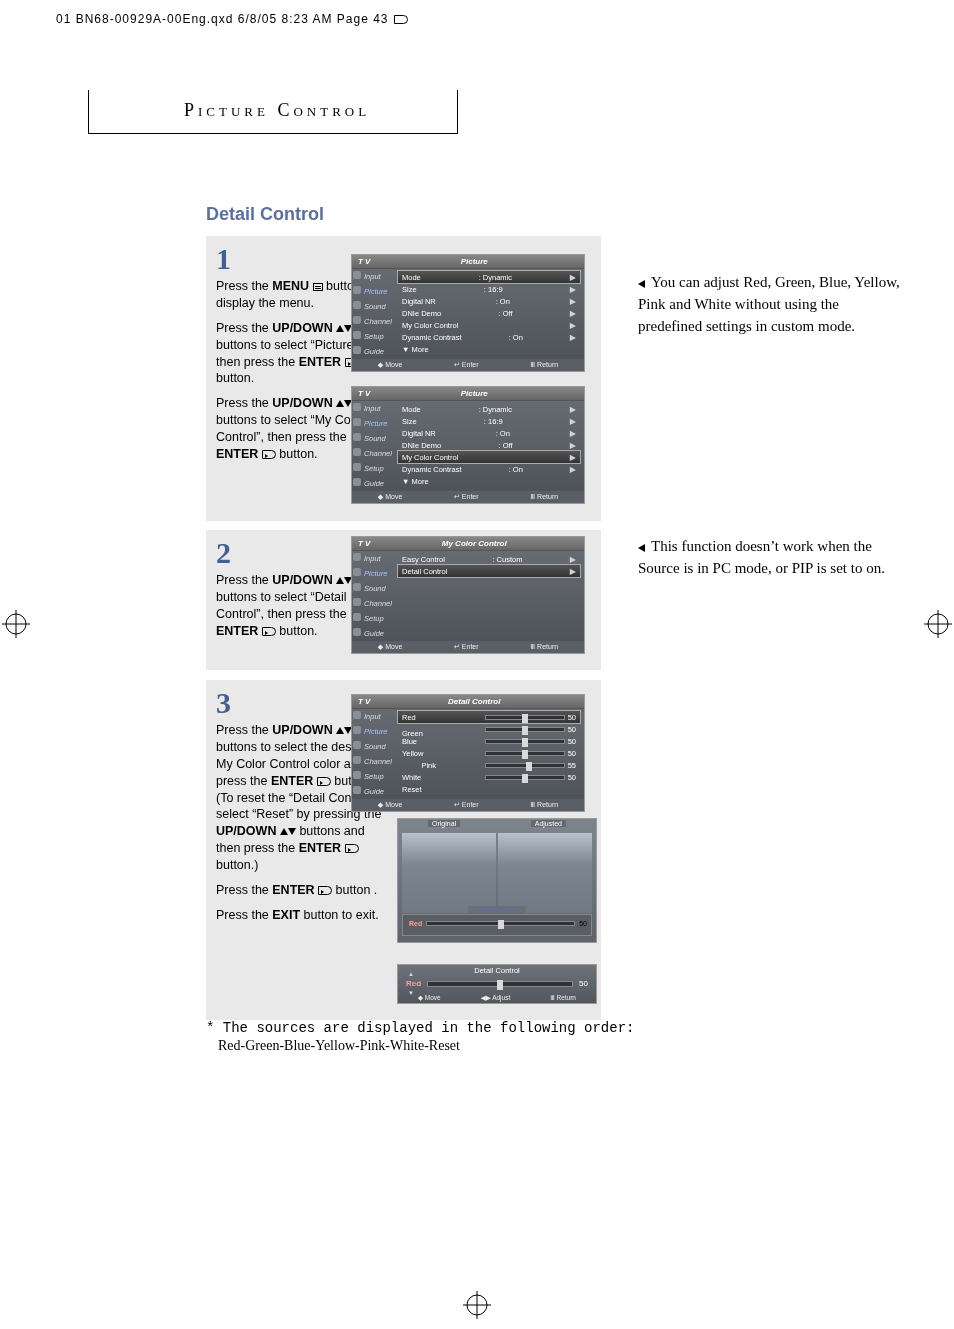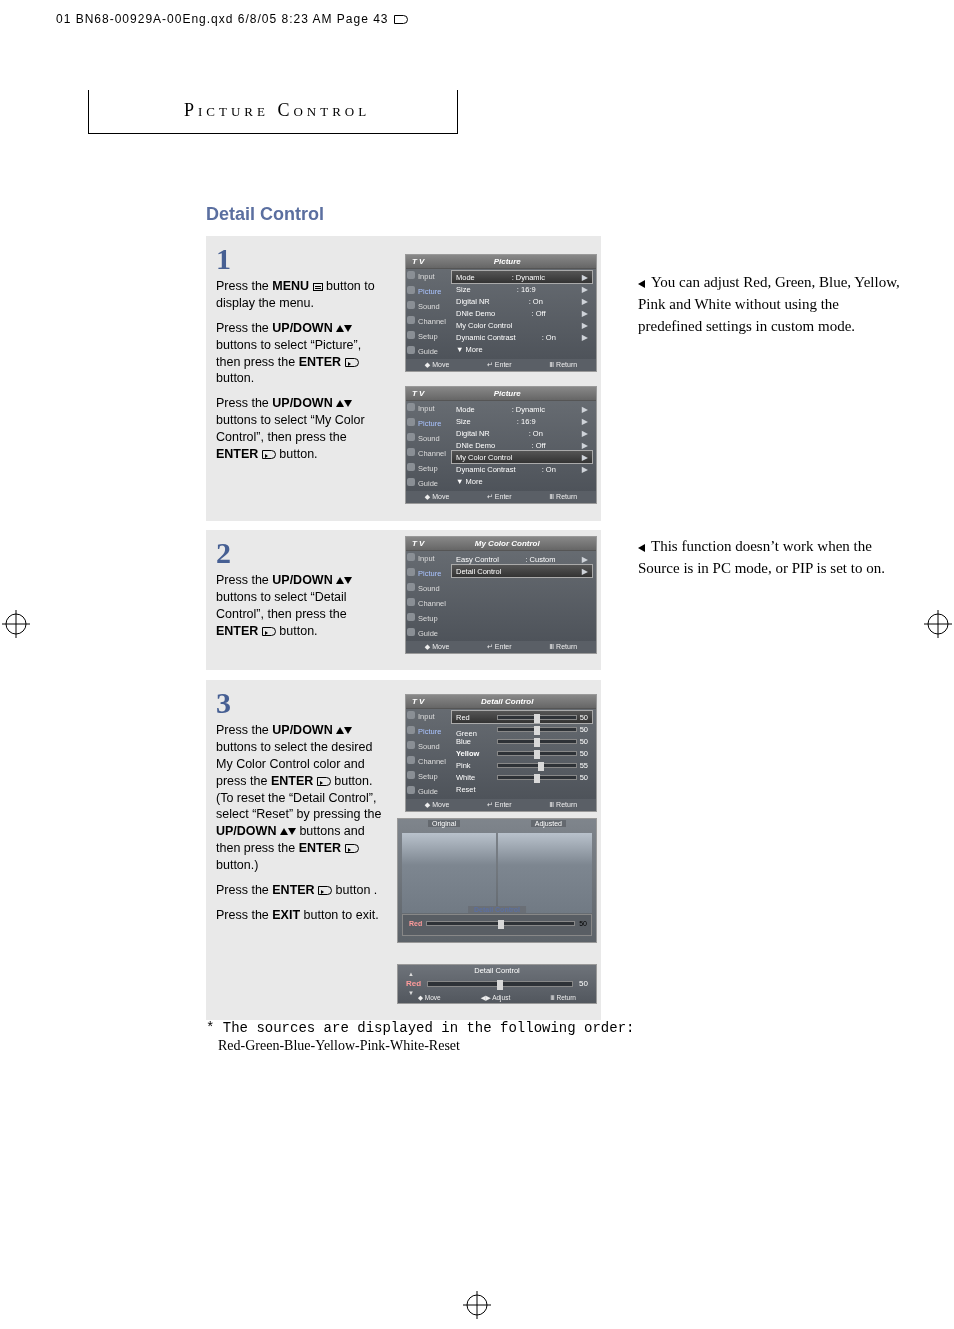--- a/index.html
+++ b/index.html
@@ -34,25 +34,25 @@
   .tri-dn { width:0; height:0; border-left:4px solid transparent; border-right:4px solid transparent; border-top:7px solid #000; }
   .tri-l  { width:0; height:0; border-top:4px solid transparent; border-bottom:4px solid transparent; border-right:7px solid #000; }
   .tri-r  { width:0; height:0; border-top:4px solid transparent; border-bottom:4px solid transparent; border-left:7px solid #000; }
   .menuicon { width:10px; height:8px; border:1px solid #000; display:inline-block; position:relative; }
   .menuicon:before, .menuicon:after { content:""; position:absolute; left:1px; right:1px; height:1px; background:#000; }
   .menuicon:before { top:2px; } .menuicon:after { top:4px; }
   .entericon { width:14px; height:9px; border:1px solid #000; border-radius:0 5px 5px 0; display:inline-block; position:relative;}
   .entericon:after{ content:""; position:absolute; left:2px; top:3px; width:0;height:0;border-top:2px solid transparent;border-bottom:2px solid transparent;border-left:3px solid #000;}
 
   
-  .osd { position:absolute; right:4px; width:192px; background:linear-gradient(#6a6f75,#4b5057); border:1px solid #999; color:#fff; font-size:8px;}
+  .osd { position:absolute; right:16px; width:234px; background:linear-gradient(#6a6f75,#4b5057); border:1px solid #999; color:#fff; font-size:8px;}
   .osd .osd-title { display:flex; justify-content:space-between; padding:2px 6px; font-style:italic; font-weight:bold; background:linear-gradient(#888,#666); border-bottom:1px solid #555;}
   .osd .osd-body { display:flex; }
   .osd .osd-sidebar { width:42px; font-size:7.5px; }
-  .osd .osd-sidebar div { padding:3px 2px 3px 12px; position:relative; color:#ddd;}
+  .osd .osd-sidebar div { padding:3px 2px 3px 12px; position:relative; color:#ddd;font-style:italic;}
   .osd .osd-sidebar div.selected { color:#a9c3ff; }
   .osd .osd-sidebar div:before { content:""; position:absolute; left:1px; top:2px; width:8px; height:8px; background:#8a8f95; border-radius:2px;}
   .osd .osd-main { flex:1; padding:2px 4px 4px 4px; position:relative;}
   .osd .row { display:flex; justify-content:space-between; align-items:center; height:12px; font-size:7.5px; padding:0 4px;}
   .osd .row .arrow { color:#cfd3d9; font-size:8px;}
   .osd .row.sel { background:linear-gradient(#555,#333); outline:1px solid #aaa; }
   .osd .footer { display:flex; justify-content:space-around; background:#5a5f66; font-size:7px; padding:2px 0; color:#eee;}
   .osd .footer span:before { content:""; }
   .osd .slider { display:flex; align-items:center; gap:3px; }
   .osd .slider .track { width:80px; height:5px; background:#2e3237; border:1px solid #888; position:relative;}
@@ -352,30 +352,30 @@
             <div class="row">
               <span style="width: 34px;">Blue</span>
               <div class="slider">
                 <div class="track">
                   <div class="thumb mid"></div>
                 </div>
                 <span>50</span>
               </div>
             </div>
             <div class="row">
-              <span style="width: 34px; font-weight: bold;">Yellow</span>
+              <span style="width: 34px;">Yellow</span>
               <div class="slider">
                 <div class="track">
                   <div class="thumb mid"></div>
                 </div>
                 <span>50</span>
               </div>
             </div>
             <div class="row">
-              <span style="width: 34px;">Pink</span>
+              <span style="width: 34px; text-align: right;">Pink</span>
               <div class="slider">
                 <div class="track">
                   <div class="thumb m55"></div>
                 </div>
                 <span>55</span>
               </div>
             </div>
             <div class="row">
               <span style="width: 34px;">White</span>
               <div class="slider">

